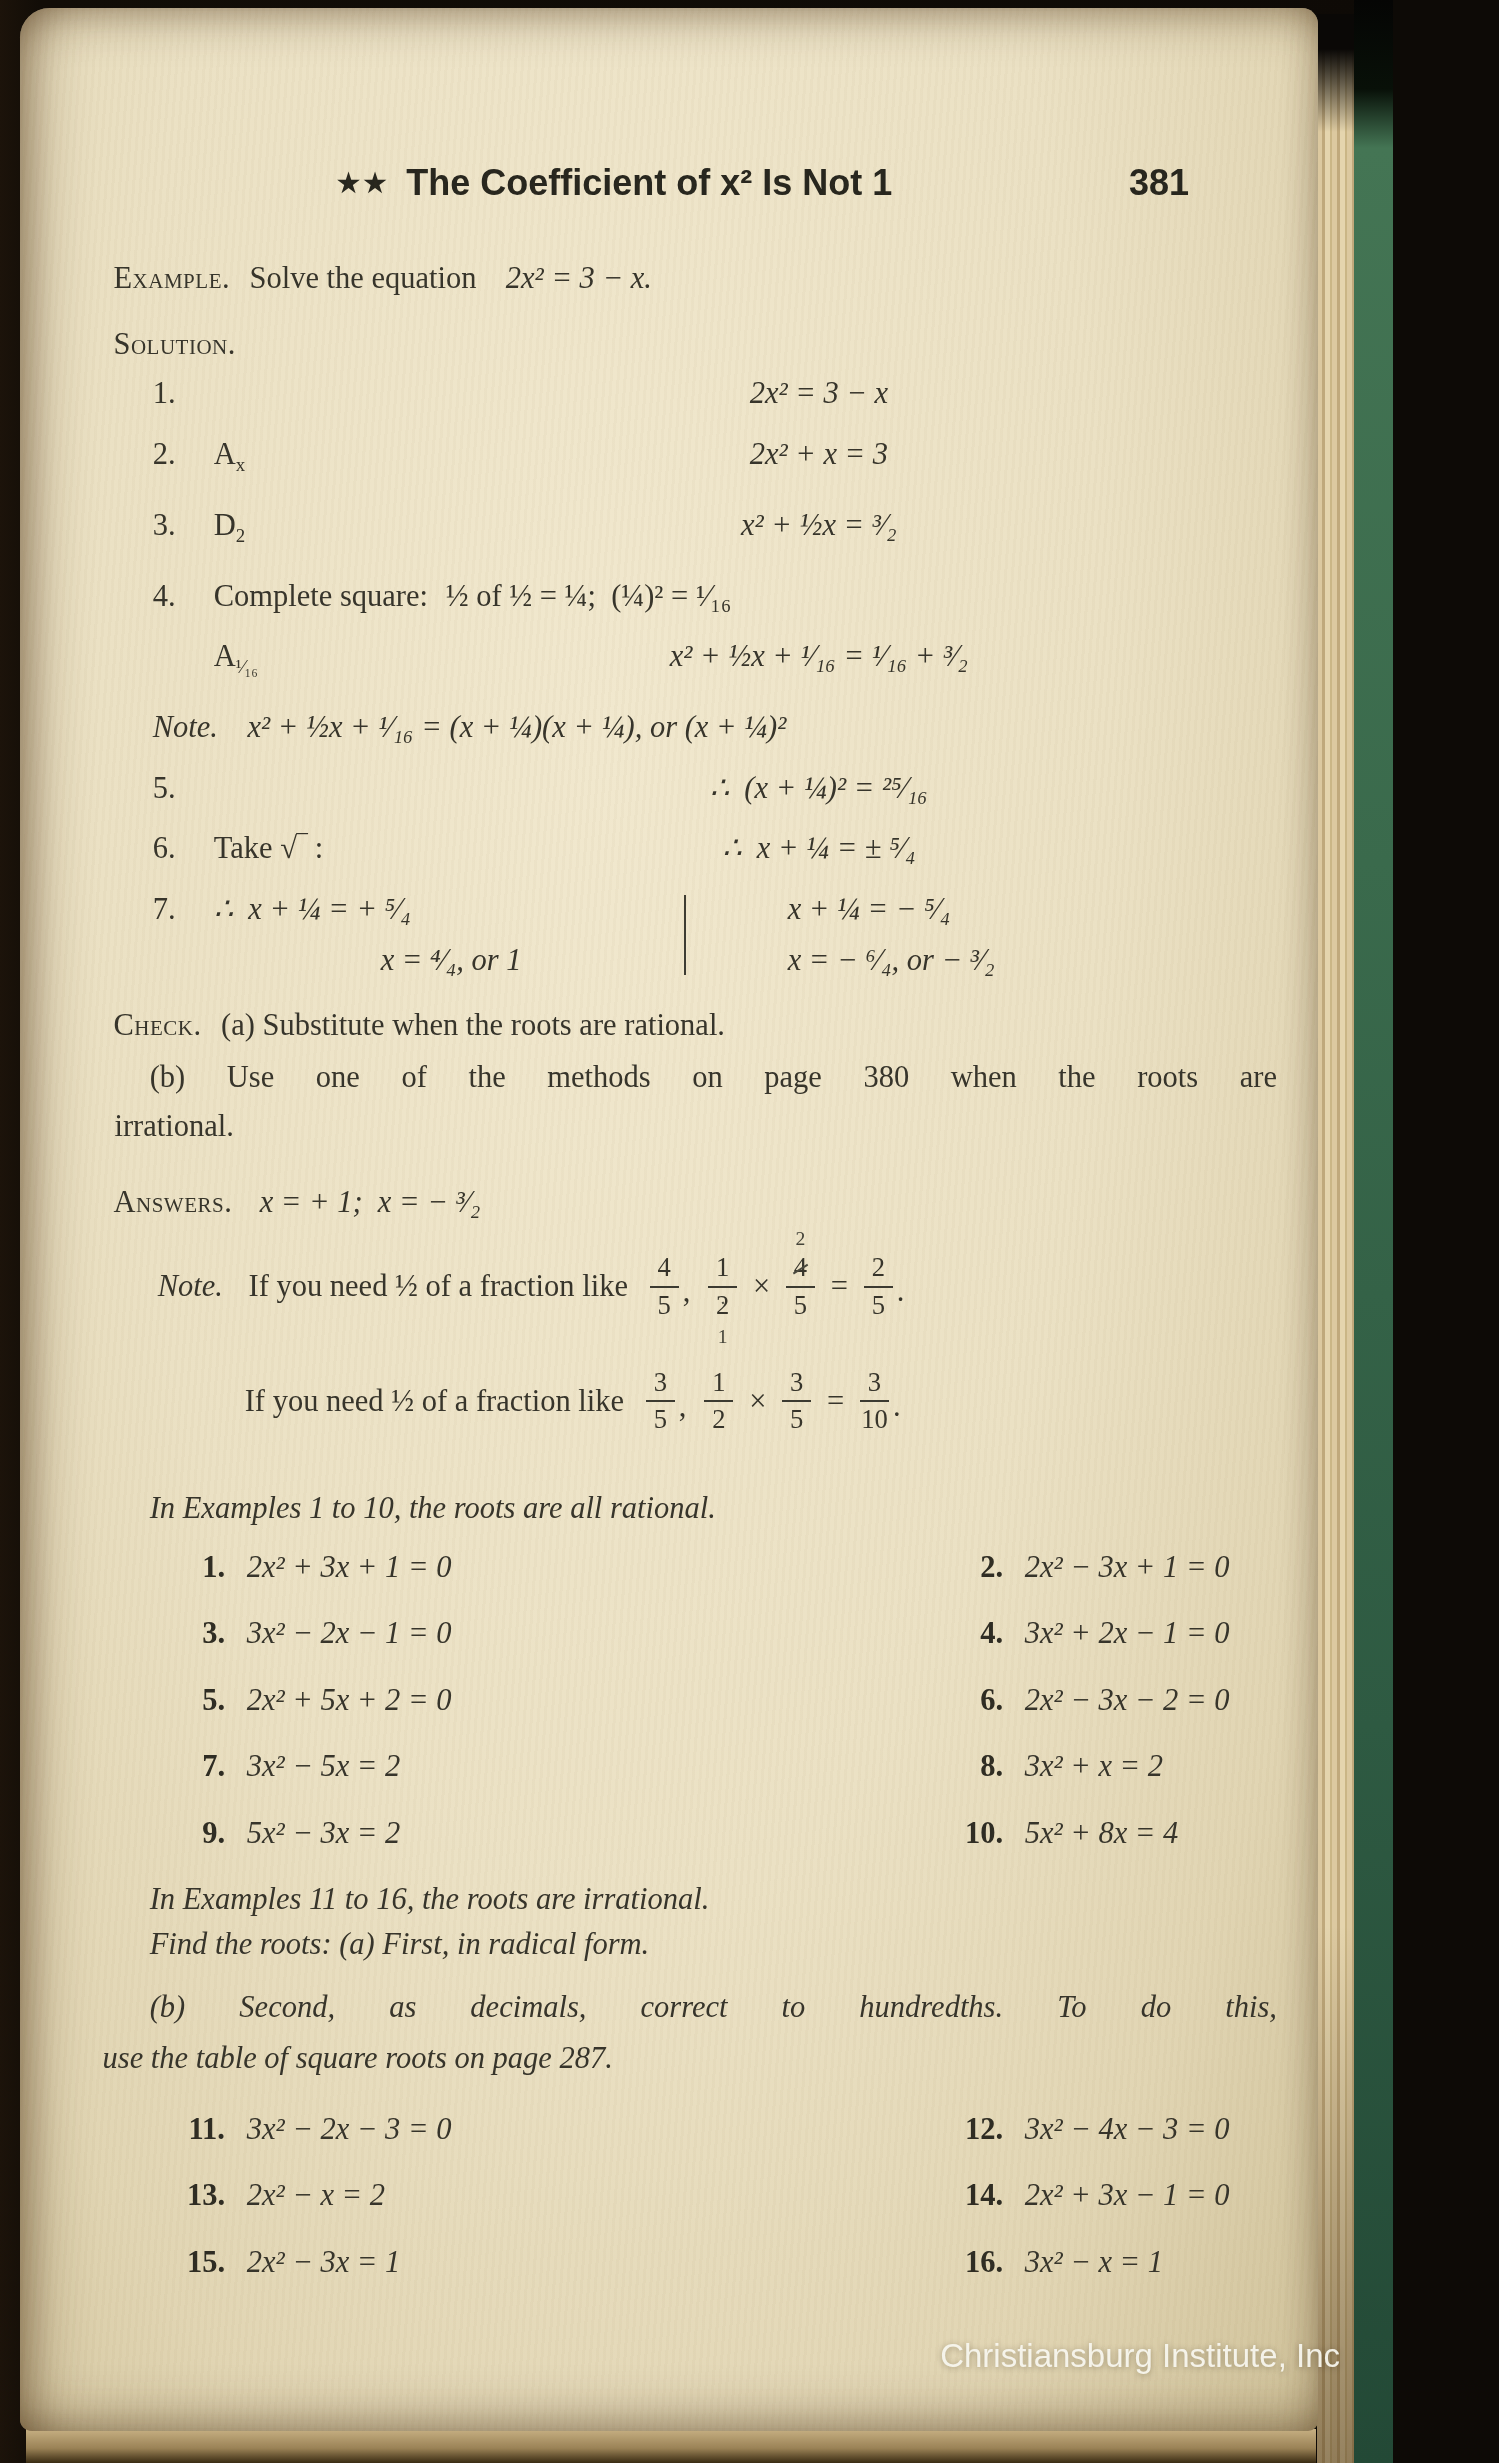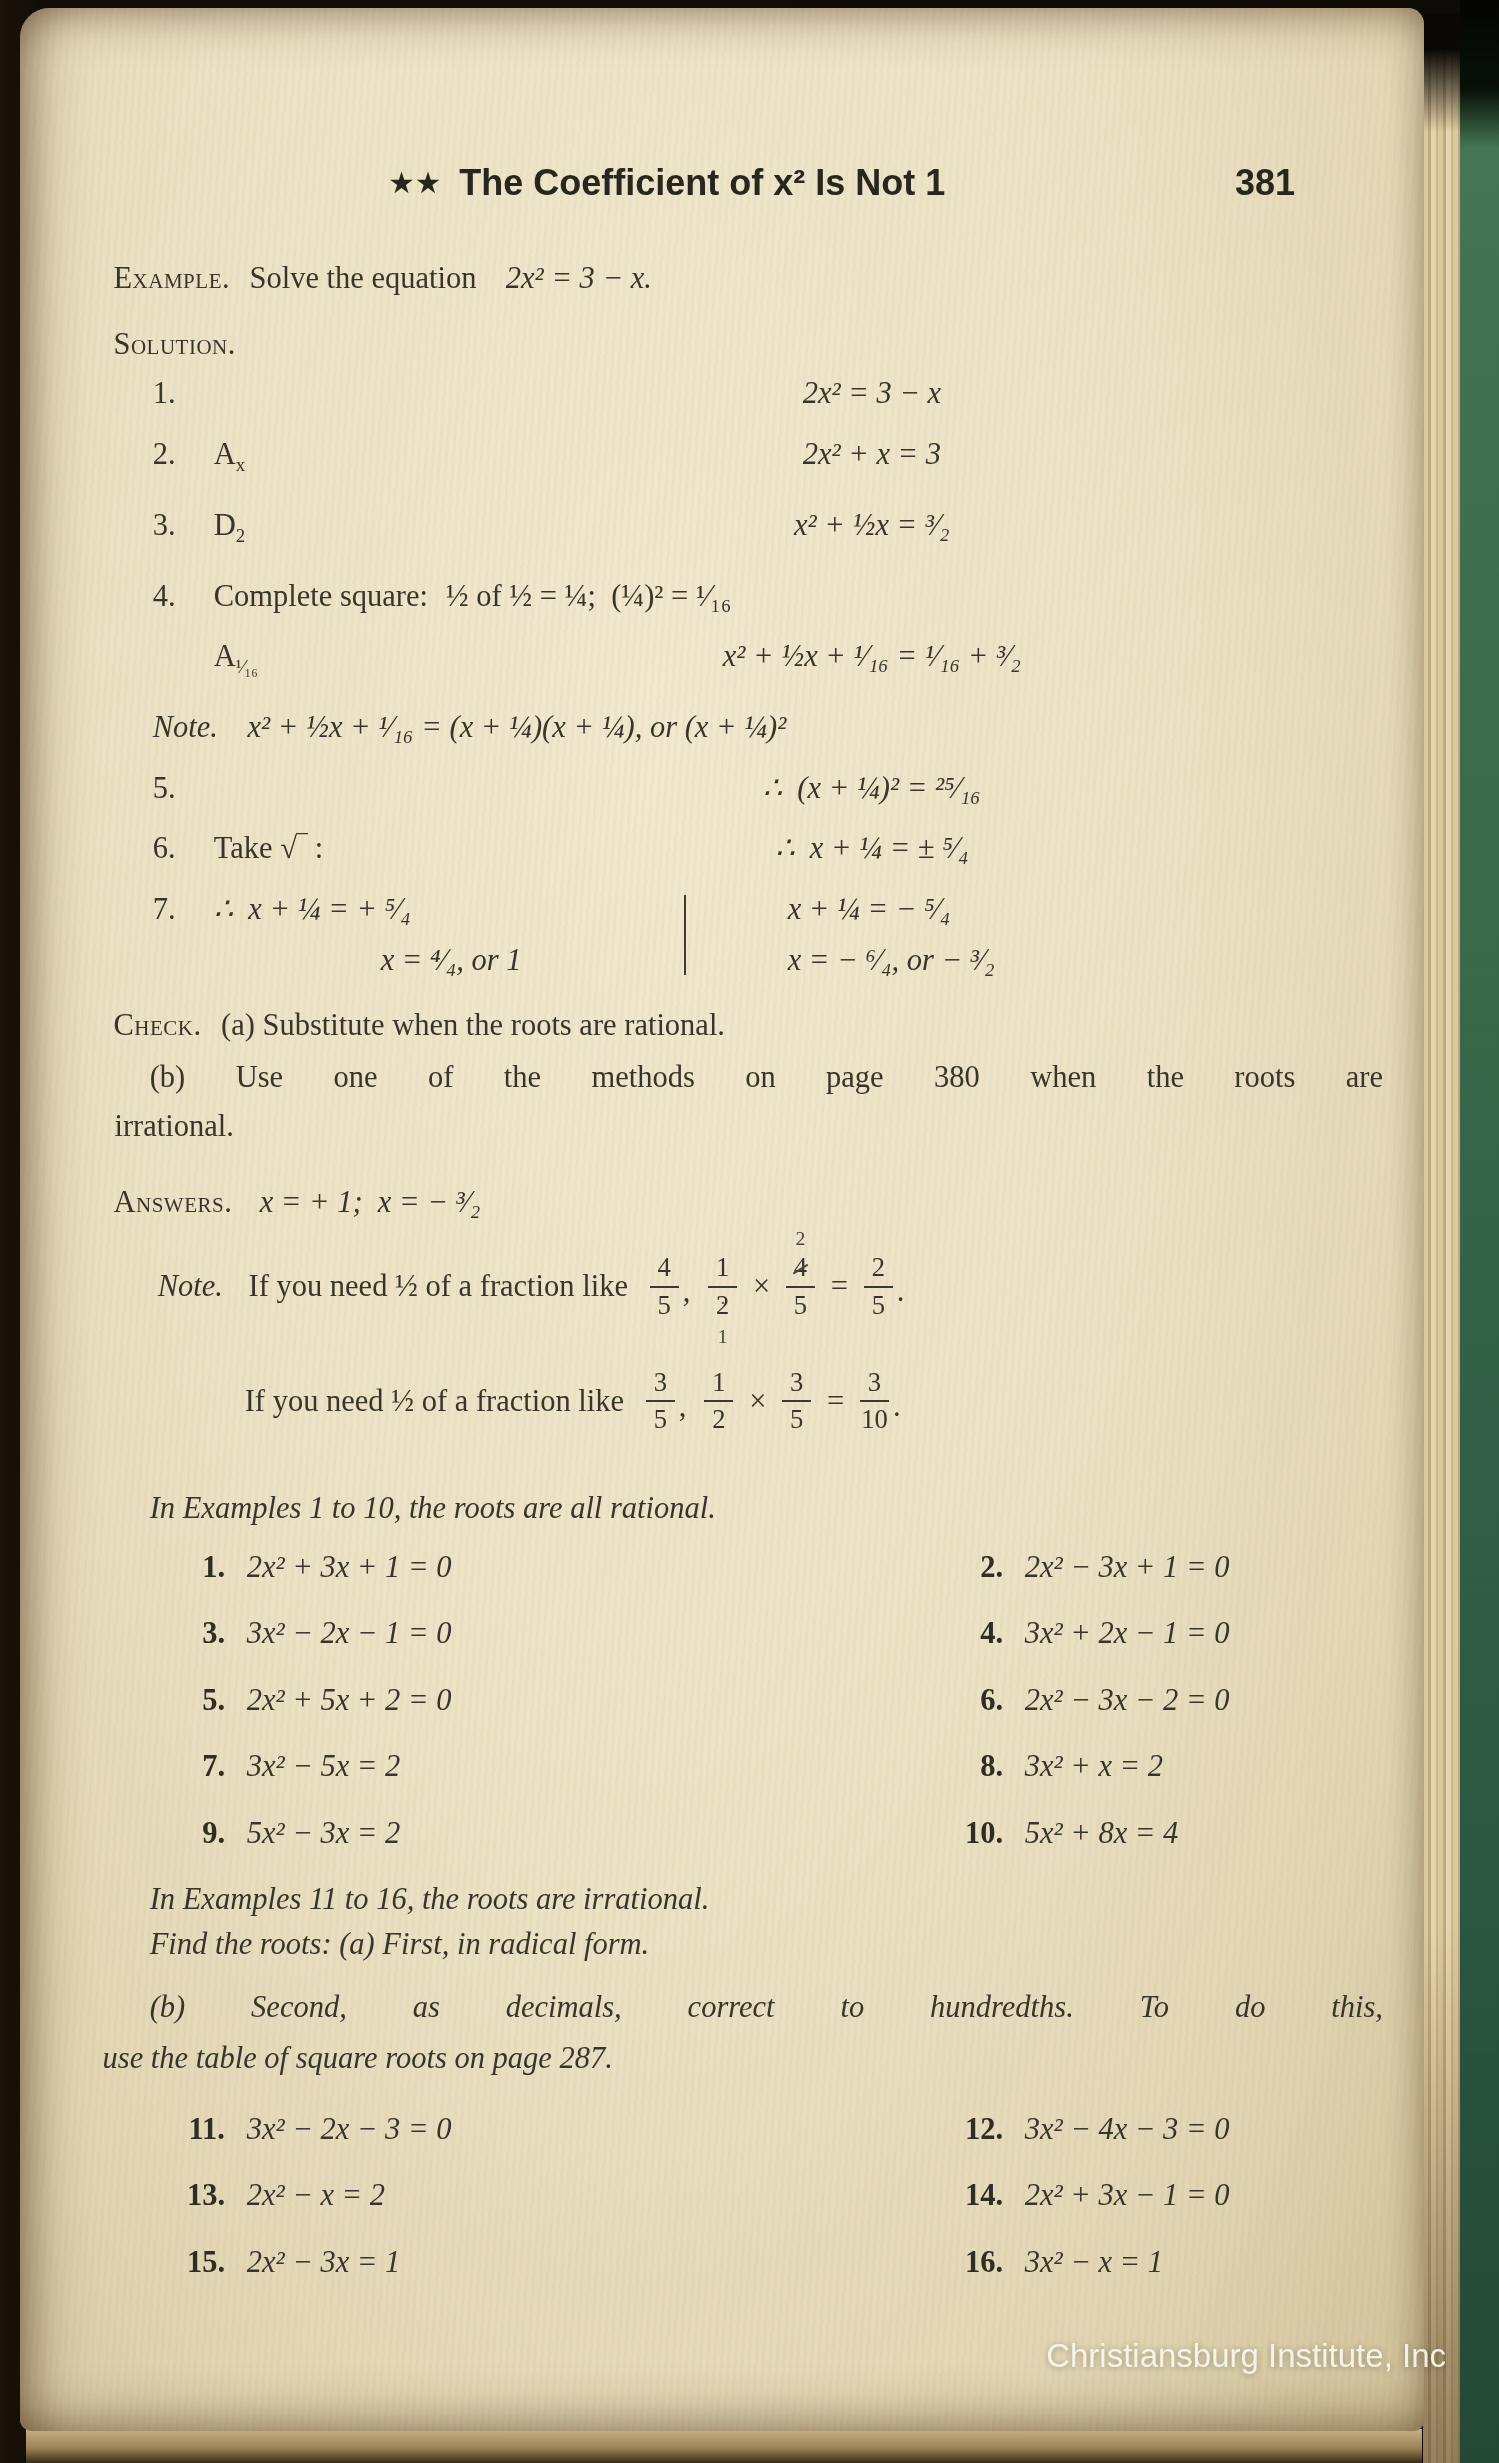--- a/index.html
+++ b/index.html
@@ -1,18 +1,18 @@
 <!DOCTYPE html>
 <html><head>
 <meta charset="utf-8">
 <style>
   * { margin:0; padding:0; box-sizing:border-box; }
   body { background:#0d0a06; }
   .scene {
-    position:relative; width:1499px; height:2464px; overflow:hidden;
+    position:relative; width:1393px; height:2464px; overflow:hidden;
     background:linear-gradient(90deg,#1c130a 0,#120d07 39px,#0e0a06 100%);
     font-family:"Liberation Serif","DejaVu Serif",serif;
   }
   
   .cover {
     position:absolute; top:0; right:0; width:39px; height:100%;
     background:linear-gradient(180deg,#050504 0,#081008 89px,#447554 148px,#3a6a4c 35%,#2e5a42 70%,#234936 100%);
   }
   .stack {
     position:absolute; top:13.8px; right:39px; width:37px; height:2450px;

